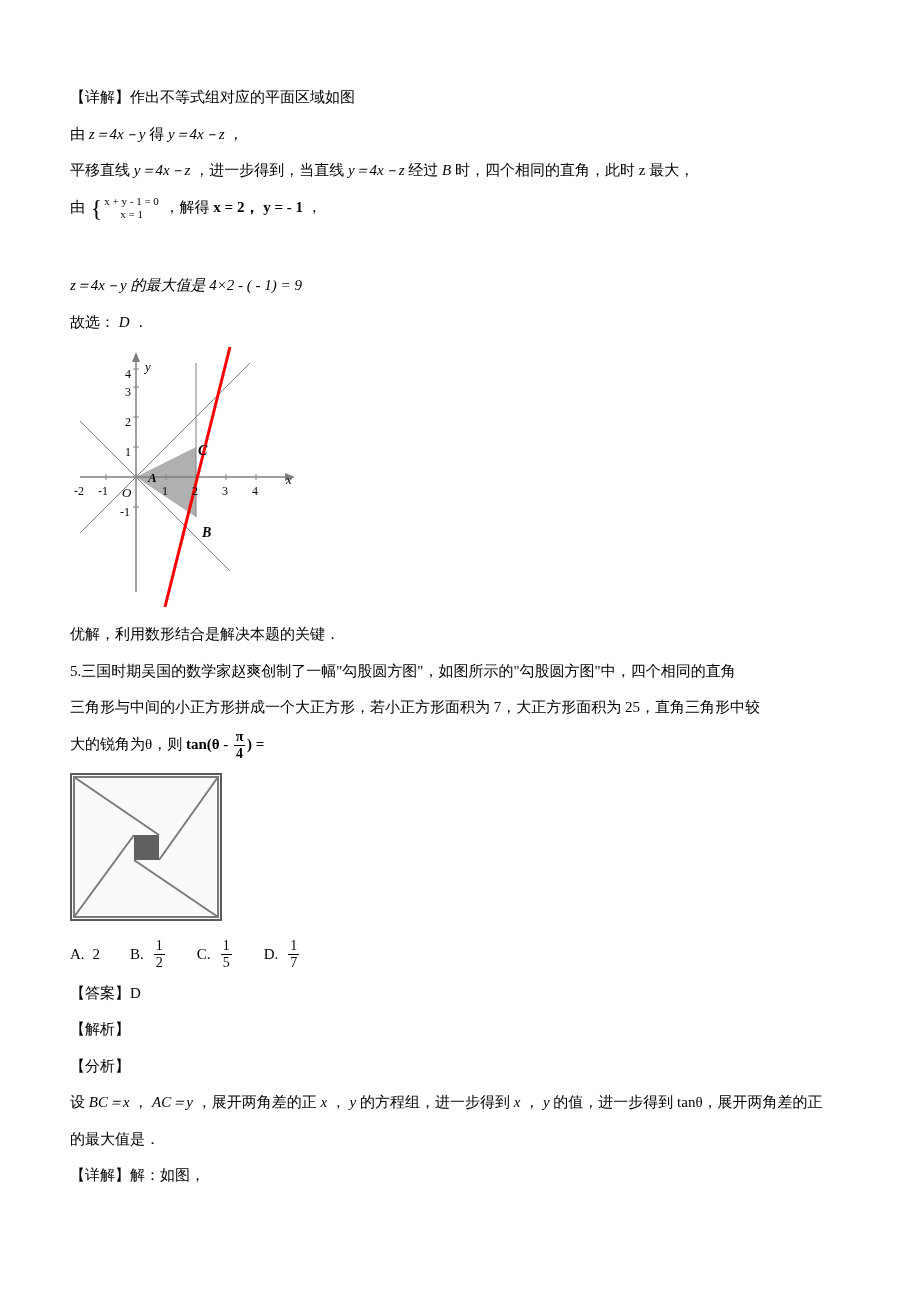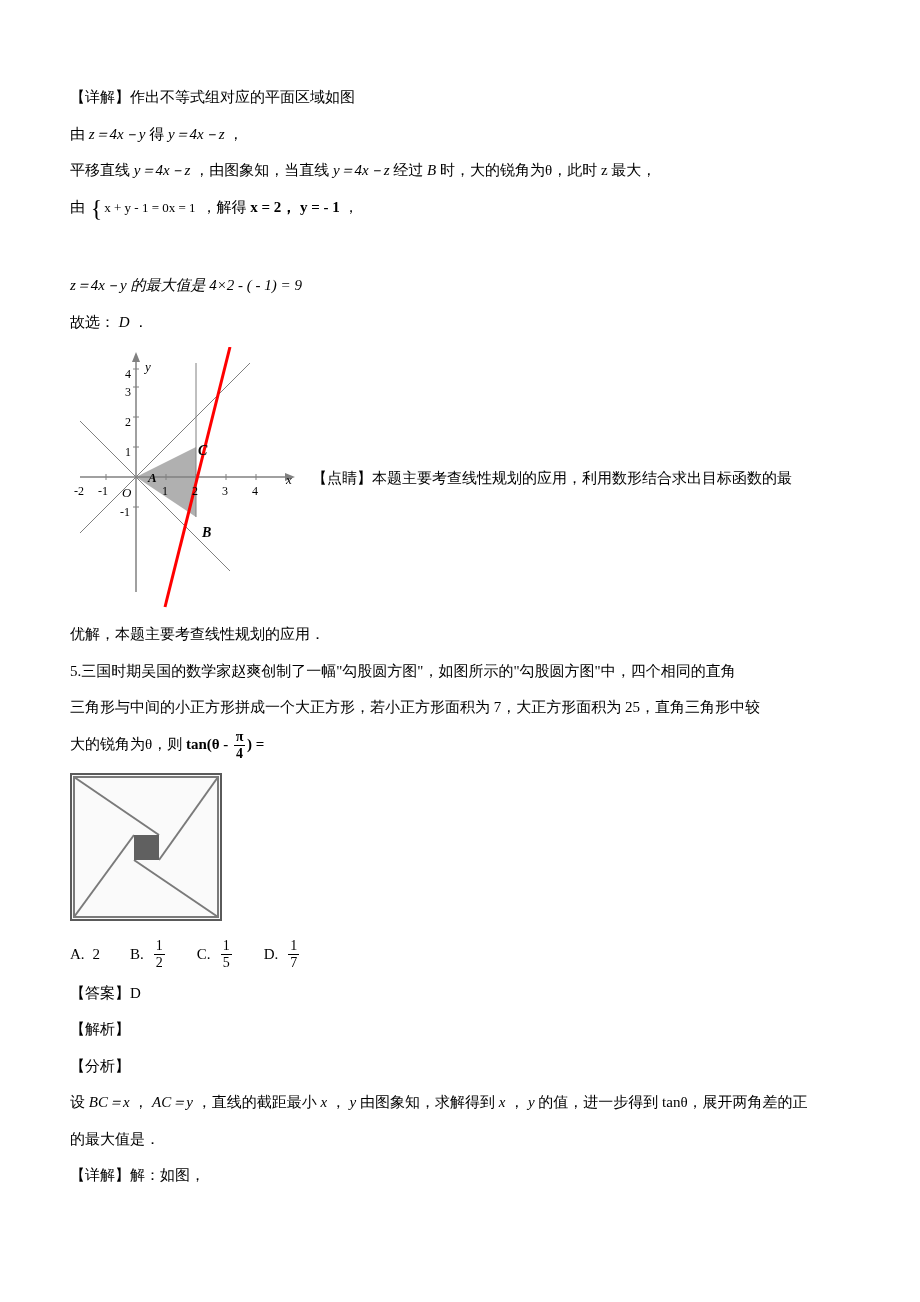--- a/index.html
+++ b/index.html
@@ -15,21 +15,21 @@
     .para { margin-bottom: 2px; }
     .italic { font-style: italic; font-family: "Times New Roman", serif; margin-top: 44px; }
     .brace-expr {
       font-family: "Times New Roman", serif;
       display: inline-flex;
       align-items: center;
       vertical-align: middle;
       margin: 0 2px;
     }
     .brace { font-size: 24px; line-height: 1; margin-right: 2px; }
-    .stack { display: inline-flex; line-height: 1.2; font-size: 13px; }
+    .stack { display: inline-flex; flex-direction: column; line-height: 1.2; font-size: 11px; }
     .stack span { text-align: center; }
     .graph-row {
       display: flex;
       align-items: center;
       margin: 8px 0;
     }
     .graph-container {
       position: relative;
       width: 232px;
       height: 262px;
@@ -76,25 +76,25 @@
   <span>由 </span>
   <span class="italic">z＝4x－y</span>
   <span> 得 </span>
   <span class="italic">y＝4x－z</span>
   <span>，</span>
 </div>
 
 <div class="para">
   <span>平移直线 </span>
   <span class="italic">y＝4x－z</span>
-  <span>，由图象知，当直线 </span>
+  <span>，进一步得到，当直线 </span>
   <span class="italic">y＝4x－z</span>
   <span> 经过 </span>
   <span class="italic">B</span>
-  <span> 时，大的锐角为θ，此时 z 最大，</span>
+  <span> 时，四个相同的直角，此时 z 最大，</span>
 </div>
 
 <div class="para">
   <span>由</span>
   <span class="brace-expr">
     <span class="brace">{</span>
     <span class="stack">
       <span>x + y - 1 = 0</span>
       <span>x = 1</span>
     </span>
@@ -148,24 +148,23 @@
     <div style="position:absolute;left:122px;top:131px;font-size:12px;">2</div>
     <div style="position:absolute;left:152px;top:131px;font-size:12px;">3</div>
     <div style="position:absolute;left:182px;top:131px;font-size:12px;">4</div>
     <div style="position:absolute;left:28px;top:131px;font-size:12px;">-1</div>
     <div style="position:absolute;left:4px;top:131px;font-size:12px;">-2</div>
     <div style="position:absolute;left:52px;top:131px;font-size:13px;font-style:italic;">O</div>
     <div style="position:absolute;left:78px;top:116px;font-size:13px;font-weight:bold;font-style:italic;">A</div>
     <div style="position:absolute;left:128px;top:88px;font-size:14px;font-weight:bold;font-style:italic;">C</div>
     <div style="position:absolute;left:132px;top:170px;font-size:14px;font-weight:bold;font-style:italic;">B</div>
   </div>
-  <div style="flex:1;padding-left:10px;">【点睛】本题主要考查线性规划的应用，利用数形结合求出目标函数的最</div>
-</div>
-
-<div class="para">优解，本题主要考查线性规划的应用．</div>
+</div>
+
+<div class="para">优解，利用数形结合是解决本题的关键．</div>
 
 <div class="para">5.三国时期吴国的数学家赵爽创制了一幅"勾股圆方图"，如图所示的"勾股圆方图"中，四个相同的直角</div>
 <div class="para">三角形与中间的小正方形拼成一个大正方形，若小正方形面积为 7，大正方形面积为 25，直角三角形中较</div>
 <div class="para">
   <span>大的锐角为θ，则</span>
   <span class="math-expr">
     <span>tan(θ - </span><span class="frac">
         <span class="num">π</span>
         <span class="den">4</span>
       </span><span>) =</span>
@@ -215,24 +214,24 @@
 
 <div class="para">【答案】D</div>
 <div class="para">【解析】</div>
 <div class="para">【分析】</div>
 
 <div class="para">
   <span>设 </span>
   <span class="italic">BC＝x</span>
   <span>，</span>
   <span class="italic">AC＝y</span>
-  <span>，直线的截距最小 </span>
+  <span>，展开两角差的正 </span>
   <span class="italic">x</span>
   <span>，</span>
   <span class="italic">y</span>
-  <span> 由图象知，求解得到 </span>
+  <span> 的方程组，进一步得到 </span>
   <span class="italic">x</span>
   <span>，</span>
   <span class="italic">y</span>
   <span> 的值，进一步得到 tanθ，展开两角差的正</span>
 </div>
 <div class="para">的最大值是．</div>
 <div class="para">【详解】解：如图，</div>
 
 </body></html>

